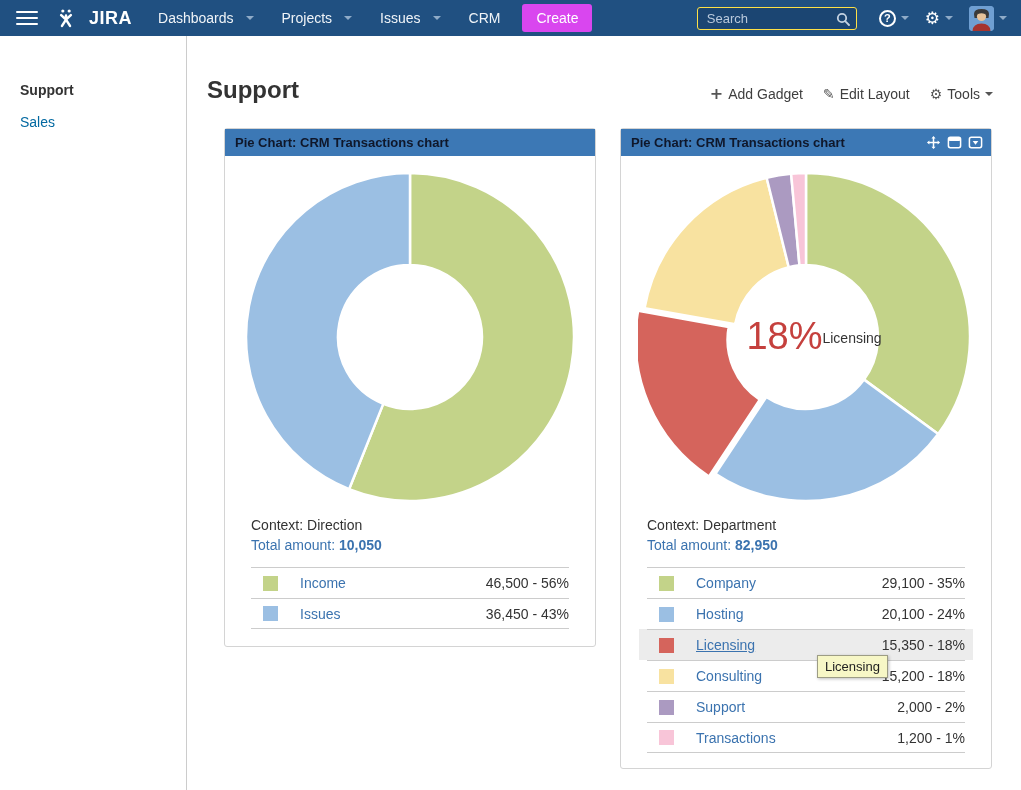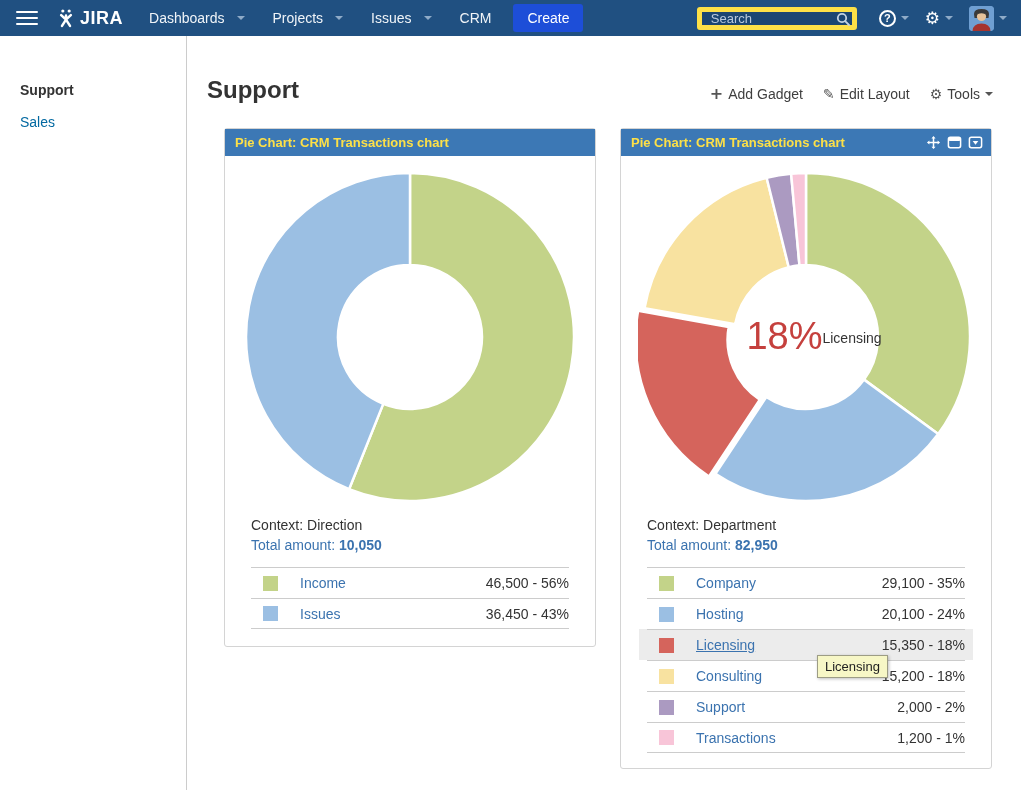--- a/index.html
+++ b/index.html
@@ -7,32 +7,32 @@
   body {
     font-family: "Liberation Sans", sans-serif;
     background:#fff; position:relative; overflow:hidden;
     -webkit-font-smoothing:antialiased;
   }
   
   .navbar{ position:absolute; top:0; left:0; width:1021px; height:36px;
     background:#205081; display:flex; align-items:center; padding:0 14px 0 16px; }
   .hamburger{ width:22px; cursor:pointer; margin-right:18px; }
   .hamburger span{ display:block; height:2.5px; background:#fff; border-radius:1px; margin:3.5px 0; }
-  .brand{ display:flex; align-items:center; margin-right:26px; cursor:pointer; }
+  .brand{ display:flex; align-items:center; margin-right:26px; cursor:pointer;gap:9px; }
   .brand svg{ margin-right:4px; }
   .brand-text{ color:#fff; font-weight:bold; font-size:18px; letter-spacing:.5px; }
   .nav-items{ display:flex; align-items:center; gap:28px; }
   .nav-item{ color:#f0f4f8; font-size:14px; cursor:pointer; display:flex; align-items:center; gap:12px; white-space:nowrap; }
   .caret{ width:0; height:0; border-left:4px solid transparent; border-right:4px solid transparent;
     border-top:4px solid #8fabc8; display:inline-block; }
-  .create-btn{ margin-left:22px; background:#1d4ed8; color:#fff; font-size:14px;
+  .create-btn{ margin-left:22px; background:#d946ef; color:#fff; font-size:14px;
     border:none; border-radius:3px; padding:6px 14px; cursor:pointer; font-family:inherit; }
   .nav-spacer{ flex:1; }
   .search-box{ position:relative; margin-right:22px; }
-  .search-box input{ width:160px; height:23px; background:#1b4572; border:5px solid #fde047;
+  .search-box input{ width:160px; height:23px; background:#1b4572; border:1px solid #fde047;
     border-radius:3px; color:#c4b5fd; font-size:13px; padding:0 26px 0 9px; font-family:inherit; outline:none; }
   .search-box input::placeholder{ color:#b9c9dc; }
   .search-box svg{ position:absolute; right:7px; top:5px; }
   .nav-icon-group{ display:flex; align-items:center; gap:5px; margin-right:16px; cursor:pointer; }
   .help-circle{ width:17px; height:17px; border:2px solid #fff; border-radius:50%;
     color:#fff; font-size:11px; font-weight:bold; display:flex; align-items:center; justify-content:center; }
   .gear-glyph{ font-family:"DejaVu Sans", sans-serif; color:#fff; font-size:17px; line-height:1; }
   .avatar{ width:25px; height:25px; border-radius:4px; overflow:hidden; background:#6f9fd2; }
   
   .sidebar{ position:absolute; top:36px; left:0; width:187px; height:754px;
@@ -44,21 +44,21 @@
   .dash-actions{ position:absolute; right:28px; top:84px; display:flex; gap:20px; }
   .dash-action{ font-size:14px; color:#3e3e3e; cursor:pointer; display:flex; align-items:center; gap:5px; white-space:nowrap; }
   .dash-action .icon{ font-family:"DejaVu Sans", sans-serif; color:#555; font-size:14px; }
   .dash-action .icon.plus{ font-weight:bold; font-size:16px; }
   .dash-action .caret{ border-top-color:#555; }
   
   .gadget{ position:absolute; background:#fff; border:1px solid #d4d4d4; border-radius:3px; }
   #gadget-1{ left:224px; top:128px; width:372px; height:519px; }
   #gadget-2{ left:620px; top:128px; width:372px; height:641px; }
   .gadget-header{ height:27px; background:#3c78b5; display:flex; align-items:center; position:relative; }
-  .gadget-title{ color:#fde047; font-size:13px; font-weight:bold; padding-left:10px; }
+  .gadget-title{ color:#0f172a; font-size:13px; font-weight:bold; padding-left:10px; }
   .gadget-header-icons{ position:absolute; right:8px; top:0; height:27px; display:flex; align-items:center; gap:6px; }
   .gadget-header-icons svg{ cursor:pointer; display:block; }
   .chart-wrap{ position:relative; width:336px; margin:13px auto 0; }
   .chart-wrap svg{ display:block; }
   .center-label{ position:absolute; left:8px; top:0; width:336px; height:336px;
     display:flex; flex-direction:row; align-items:center; justify-content:center; pointer-events:none; }
   .center-percent{ font-size:38px; color:#c5403d; line-height:1.05; }
   .center-name{ font-size:14px; color:#333; margin-top:2px; }
   .context-block{ margin:10px 26px 0; font-size:14px; line-height:20px; }
   .context-line{ color:#333; }

